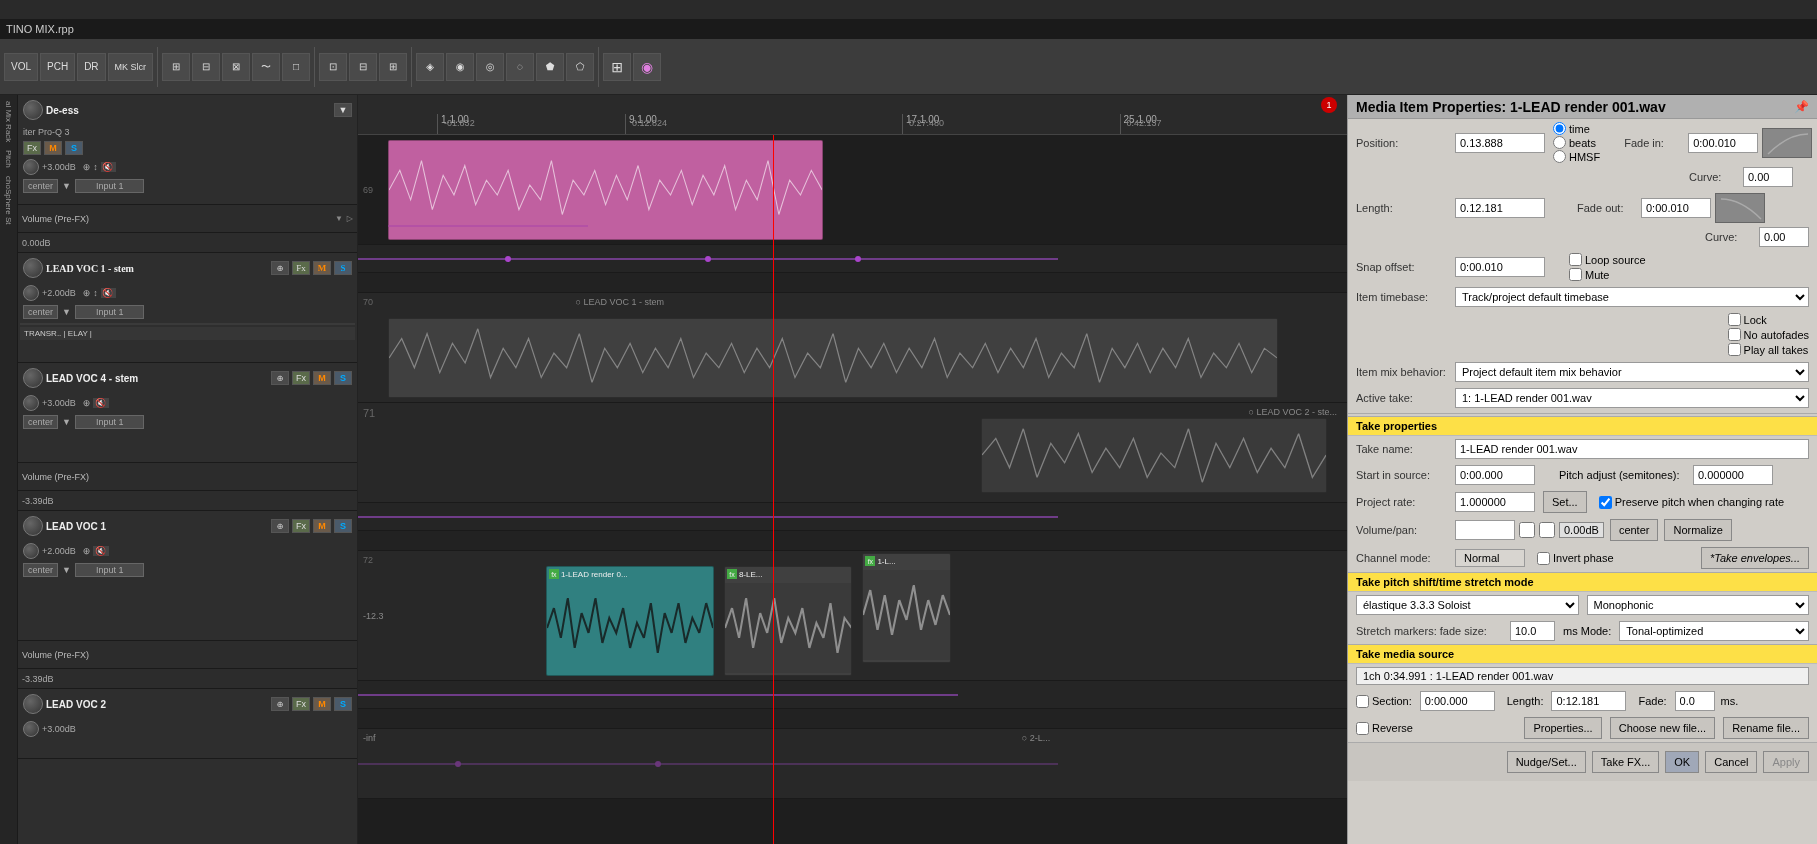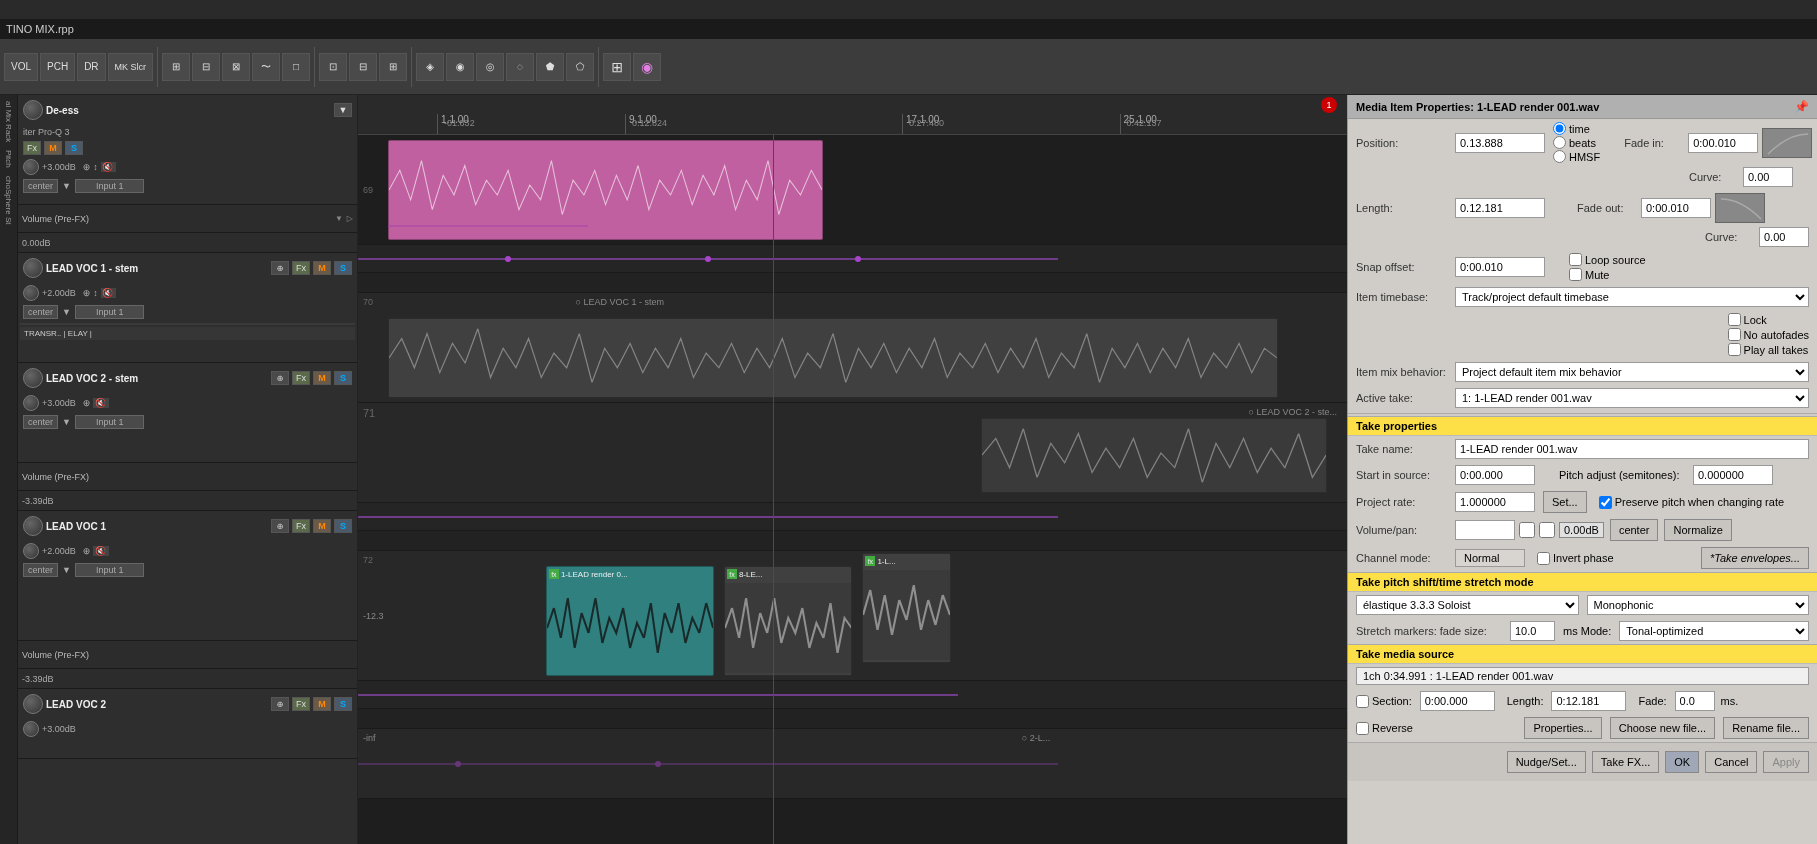--- a/index.html
+++ b/index.html
@@ -466,21 +466,21 @@
         <span style="font-size:9px; color:#bbb;">Volume (Pre-FX)</span>
         <div style="margin-left:auto; font-size:8px; color:#888;">▼</div>
         <div style="font-size:8px; color:#888;">▷</div>
       </div>
     </div>
     <div style="height:20px; background:#2c2c2c; border-bottom:1px solid #1a1a1a; display:flex; align-items:center; padding:2px 4px;">
       <span style="font-size:9px; color:#aaa;">0.00dB</span>
     </div>
 
     <div class="track-header" style="height:110px; background:#2e2e2e;">
-      <div class="track-header-top" style="padding:3px;">
+      <div class="track-header-top" style="padding:3px;font-family:Liberation Serif, serif;">
         <div class="knob"></div>
         <span class="track-name">LEAD VOC 1 - stem</span>
         <div class="track-btn" style="font-size:8px;">⊕</div>
         <div class="track-btn fx">Fx</div>
         <div class="track-btn m" style="color:#ff8800; font-weight:bold;">M</div>
         <div class="track-btn s" style="color:#00aaff; font-weight:bold;">S</div>
       </div>
       <div class="track-volume" style="padding:2px 3px;">
         <div class="knob" style="width:16px;height:16px;"></div>
         <span style="font-size:9px; color:#aaa;">+2.00dB</span>
@@ -493,21 +493,21 @@
         <div style="color:#aaa;">▼</div>
         <div style="background:#4a4a4a; border:1px solid #666; padding:1px 20px; color:#aaa;">Input 1</div>
       </div>
       <div style="background:#3a3a3a; height:2px; margin:2px 0;"></div>
       <div style="padding:2px 4px; font-size:8px; color:#ccc; background:#363636;">TRANSR.. | ELAY |</div>
     </div>
 
     <div class="track-header" style="height:100px; background:#2e2e2e;">
       <div class="track-header-top" style="padding:3px;">
         <div class="knob"></div>
-        <span class="track-name">LEAD VOC 2 - stem</span>
+        <span class="track-name">LEAD VOC 4 - stem</span>
         <div class="track-btn" style="font-size:8px;">⊕</div>
         <div class="track-btn fx">Fx</div>
         <div class="track-btn m" style="color:#ff8800; font-weight:bold;">M</div>
         <div class="track-btn s" style="color:#00aaff; font-weight:bold;">S</div>
       </div>
       <div class="track-volume" style="padding:2px 3px;">
         <div class="knob" style="width:16px;height:16px;"></div>
         <span style="font-size:9px; color:#aaa;">+3.00dB</span>
         <div style="font-size:9px; color:#aaa; margin-left:4px;">⊕</div>
         <div style="font-size:9px; color:#fff; background:#444; padding:0 2px;">🔇</div>
@@ -734,21 +734,21 @@
           <circle cx="100" cy="35" r="3" fill="#aa44cc"></circle>
           <circle cx="300" cy="35" r="3" fill="#aa44cc"></circle>
         </svg>
       </div>
     </div>
   </div>
 
   <div id="properties-panel">
 
     <div id="props-title-bar">
-      <span style="font-size:11px;">Media Item Properties:  1-LEAD render 001.wav</span>
+      <span style="font-size:14px;">Media Item Properties:  1-LEAD render 001.wav</span>
       <span style="cursor:pointer;">📌</span>
     </div>
 
     <div class="props-row">
       <span class="props-label">Position:</span>
       <input class="props-input props-input-sm" type="text" value="0.13.888" style="">
       <div class="props-radio-group" style="margin-left:4px;">
         <label class="props-radio">
             <input type="radio" name="pos_type" checked="" style=""> 
             <span>time</span>

